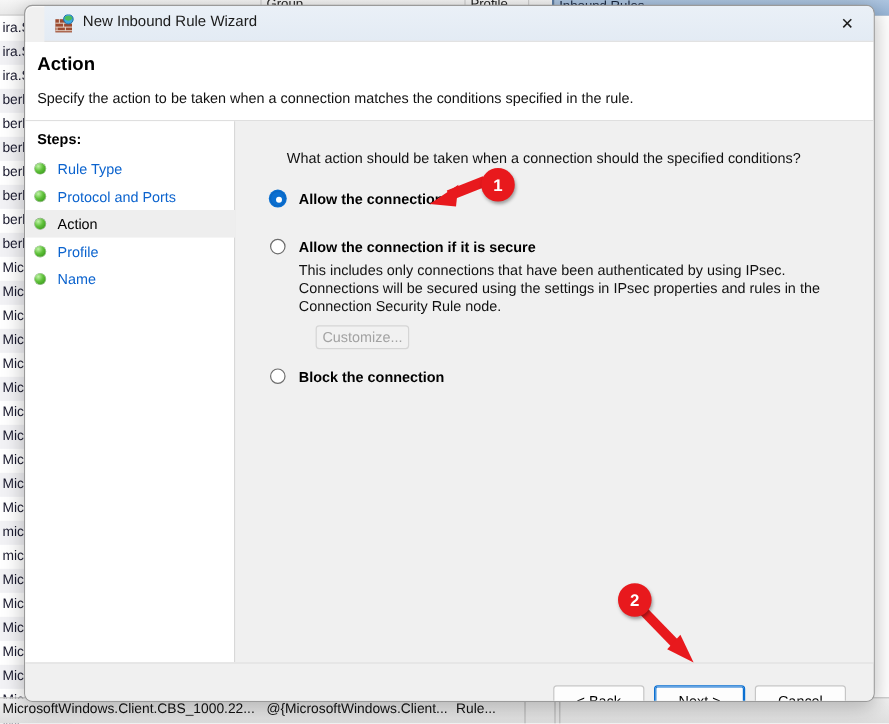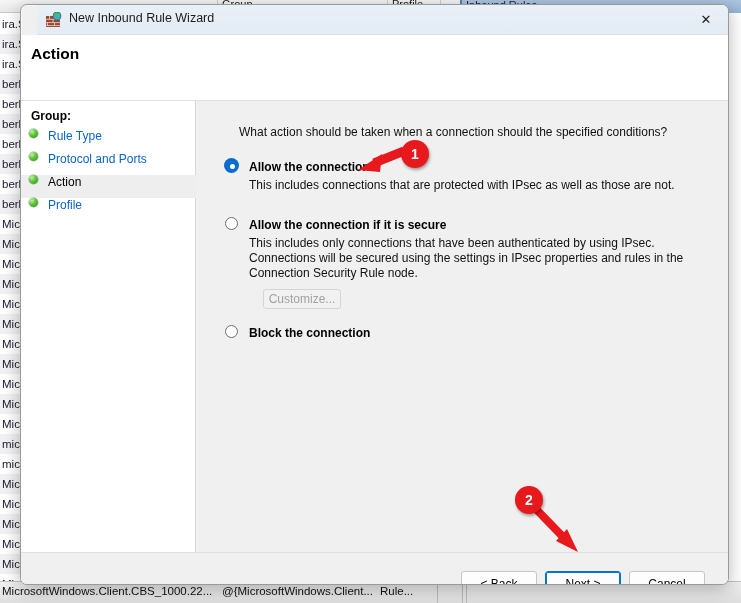--- a/index.html
+++ b/index.html
@@ -105,21 +105,21 @@
   .steps-pane {
     position: absolute; left: 0; top: 0; width: 175px; height: 451px;
     background: #ffffff; border-right: 1px solid #d8d8d8;
   }
   .steps-label {
     position: absolute; left: 10px; top: 8px;
     font-size: 12px; font-weight: bold; color: #000;
   }
   .steps-list { position: absolute; left: 0; top: 28px; width: 175px; }
   .step-item {
-    position: relative; height: 23px; display: flex; align-items: flex-start;
+    position: relative; height: 23px; display: flex; align-items: center;
     padding-left: 8px;
   }
   .step-item.current { background: #eeeeee; }
   .step-bullet {
     width: 9px; height: 9px; border-radius: 50%;
     background: radial-gradient(circle at 32% 28%, #bff3a6 0%, #5fc13a 45%, #2e8b13 100%);
     box-shadow: 0 0 0 0.5px rgba(40,110,20,0.55);
     flex: none;
   }
   .step-text {
@@ -288,52 +288,57 @@
         <path d="M7.4 3.1a4 4 0 0 1 7.2 0 4 4 0 0 1-7.2 0z" fill="#4cbf4c" opacity="0.9"></path>
         <circle cx="11" cy="4" r="4" fill="none" stroke="#1d6fa5" stroke-width="0.8"></circle>
       </svg>
     </span>
     <span class="title-text">New Inbound Rule Wizard</span>
     <span class="close-btn">✕</span>
   </div>
 
   <div class="header-area">
     <div class="hdr-title">Action</div>
+    <div class="hdr-sub">Specify the action to be taken when a connection matches the conditions specified in the rule.</div>
   </div>
 
   <div class="body-area">
 
     <div class="steps-pane">
-      <div class="steps-label">Group:</div>
+      <div class="steps-label">Steps:</div>
       <div class="steps-list" id="steps-list">
           <div class="step-item">
             <span class="step-bullet"></span>
             <span class="step-text">Rule Type</span>
           </div>
           <div class="step-item">
             <span class="step-bullet"></span>
             <span class="step-text">Protocol and Ports</span>
           </div>
           <div class="step-item current">
             <span class="step-bullet"></span>
             <span class="step-text">Action</span>
           </div>
           <div class="step-item">
             <span class="step-bullet"></span>
             <span class="step-text">Profile</span>
+          </div>
+          <div class="step-item">
+            <span class="step-bullet"></span>
+            <span class="step-text">Name</span>
           </div>
         </div>
     </div>
 
     <div class="content-divider"></div>
 
     <div class="content-pane">
       <div class="q-text">What action should be taken when a connection should the specified conditions?</div>
       <div class="radio-group" id="radio-group">
-          <div class="radio-row" style="margin-bottom: 22px;"><span class="radio-mark checked"></span><span class="radio-label">Allow the connection</span><div class="radio-desc">This includes connections that are protected with IPsec as well as those are not.</div></div>
+          <div class="radio-row" style="margin-bottom: 22px;"><span class="radio-mark checked"></span><span class="radio-label">Allow the connection</span></div>
           <div class="radio-row" style="margin-bottom: 14px;"><span class="radio-mark"></span><span class="radio-label">Allow the connection if it is secure</span><div class="radio-desc">This includes only connections that have been authenticated by using IPsec.  Connections will be secured using the settings in IPsec properties and rules in the Connection Security Rule node.</div><div class="customize-btn">Customize...</div></div>
           <div class="radio-row" style="margin-bottom: 1px;"><span class="radio-mark"></span><span class="radio-label">Block the connection</span></div>
         </div>
     </div>
   </div>
 
   <div class="footer-area">
     <div class="btn" id="btn-back">&lt; Back</div>
     <div class="btn default" id="btn-next">Next &gt;</div>
     <div class="btn" id="btn-cancel">Cancel</div>

